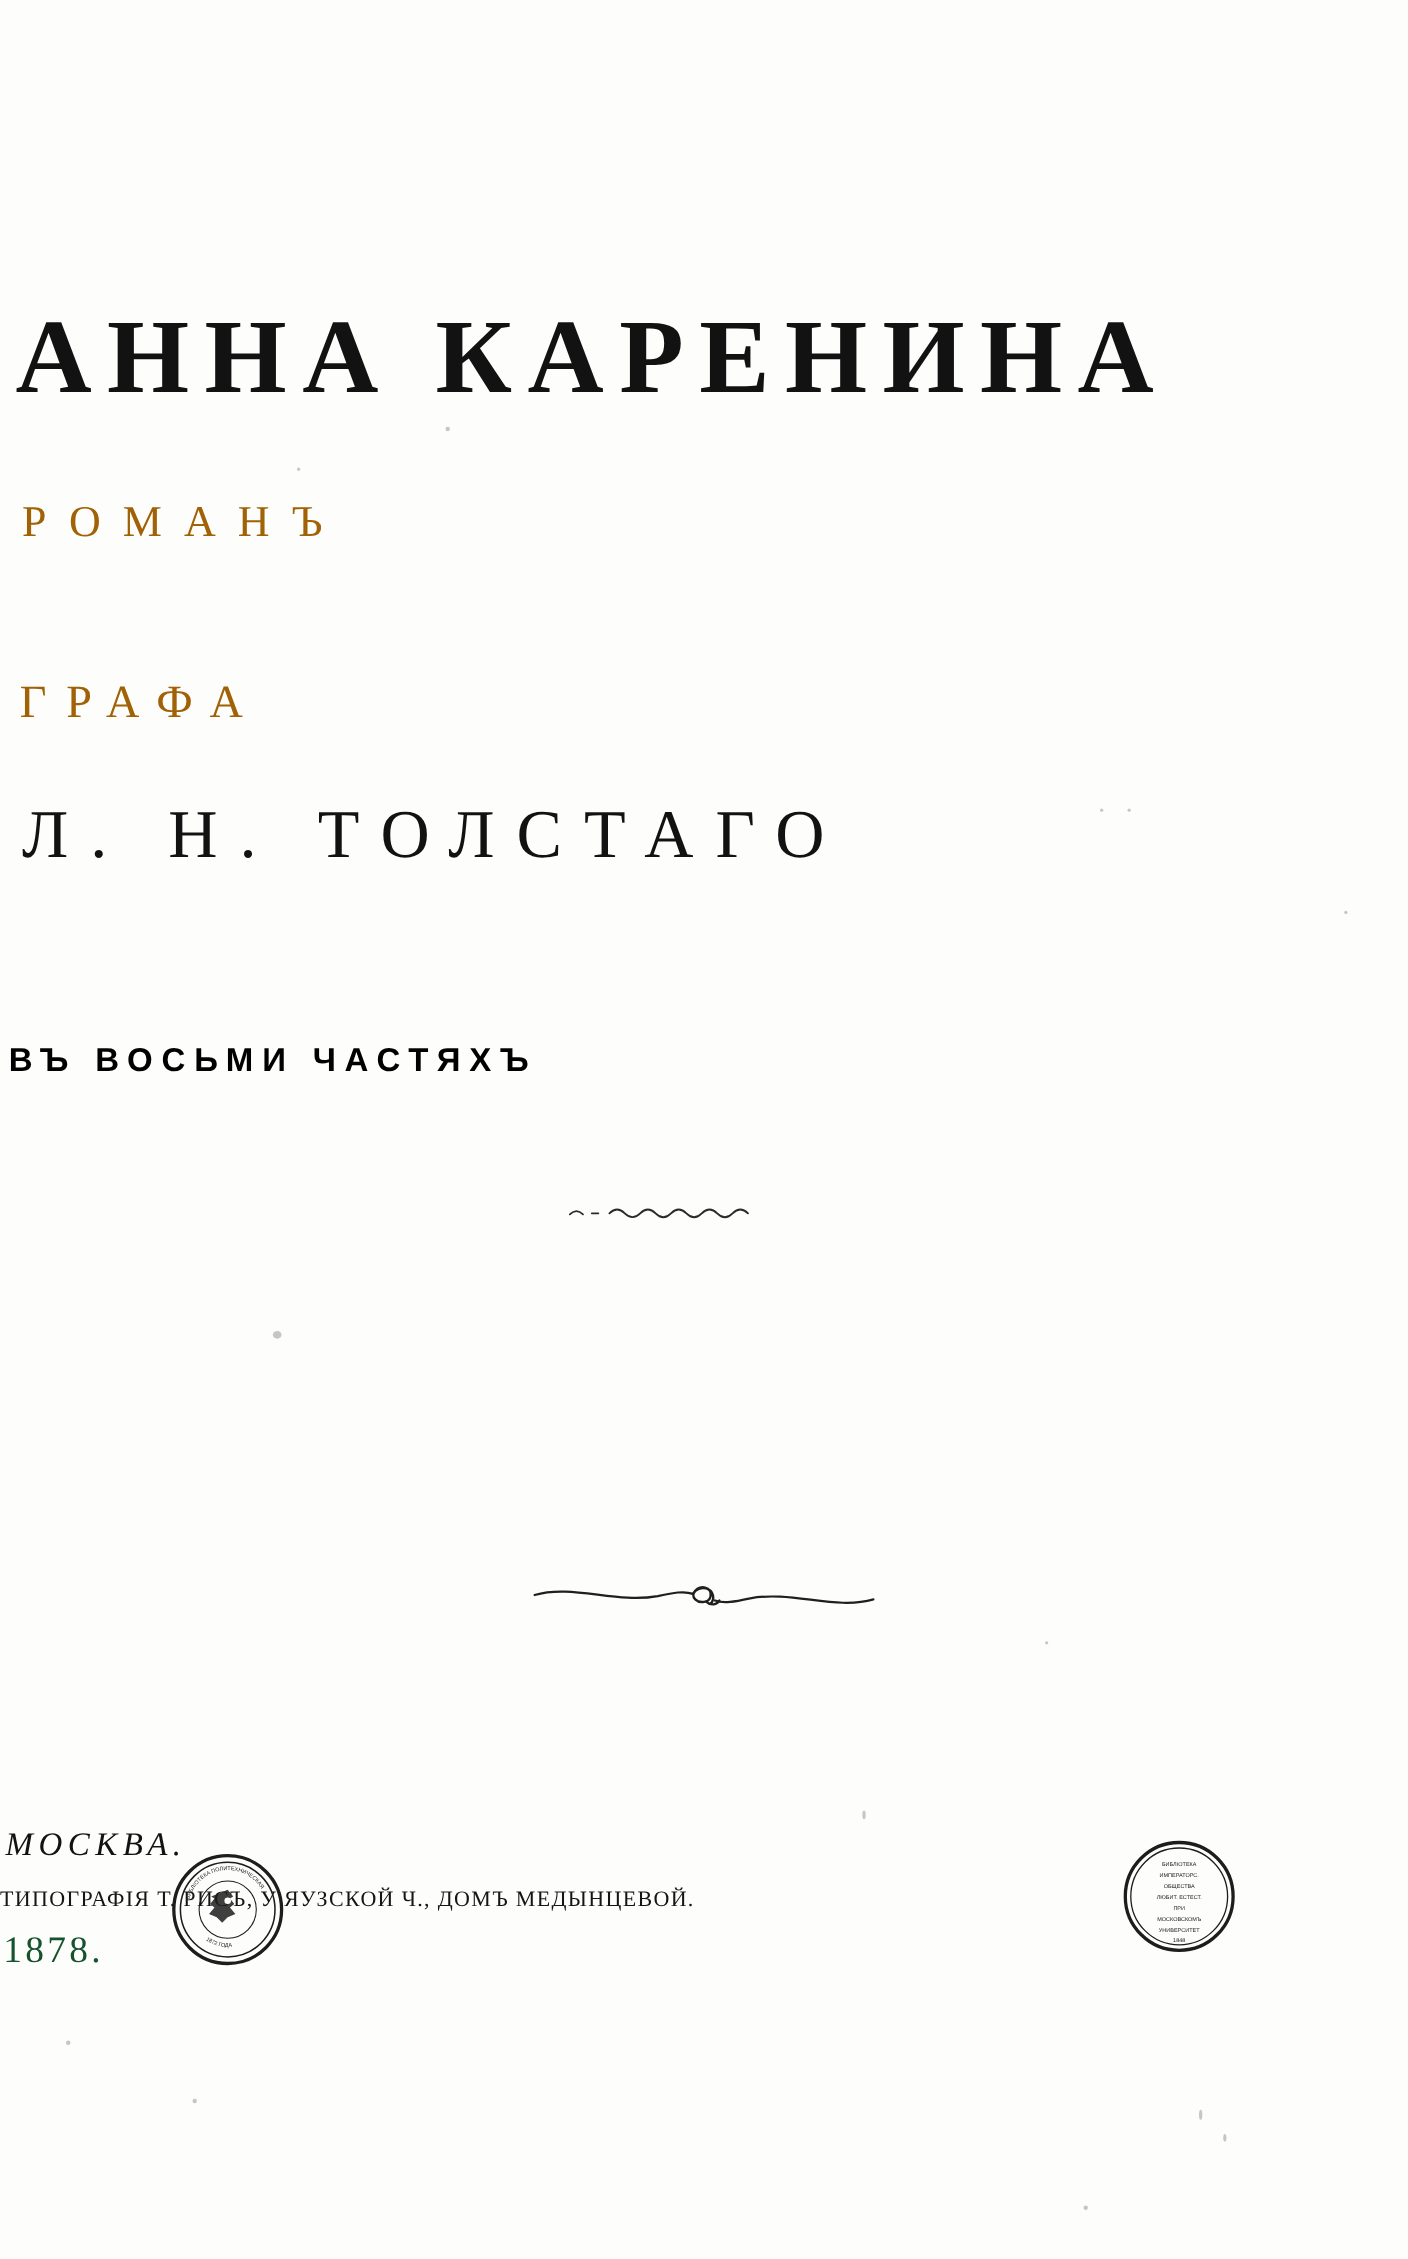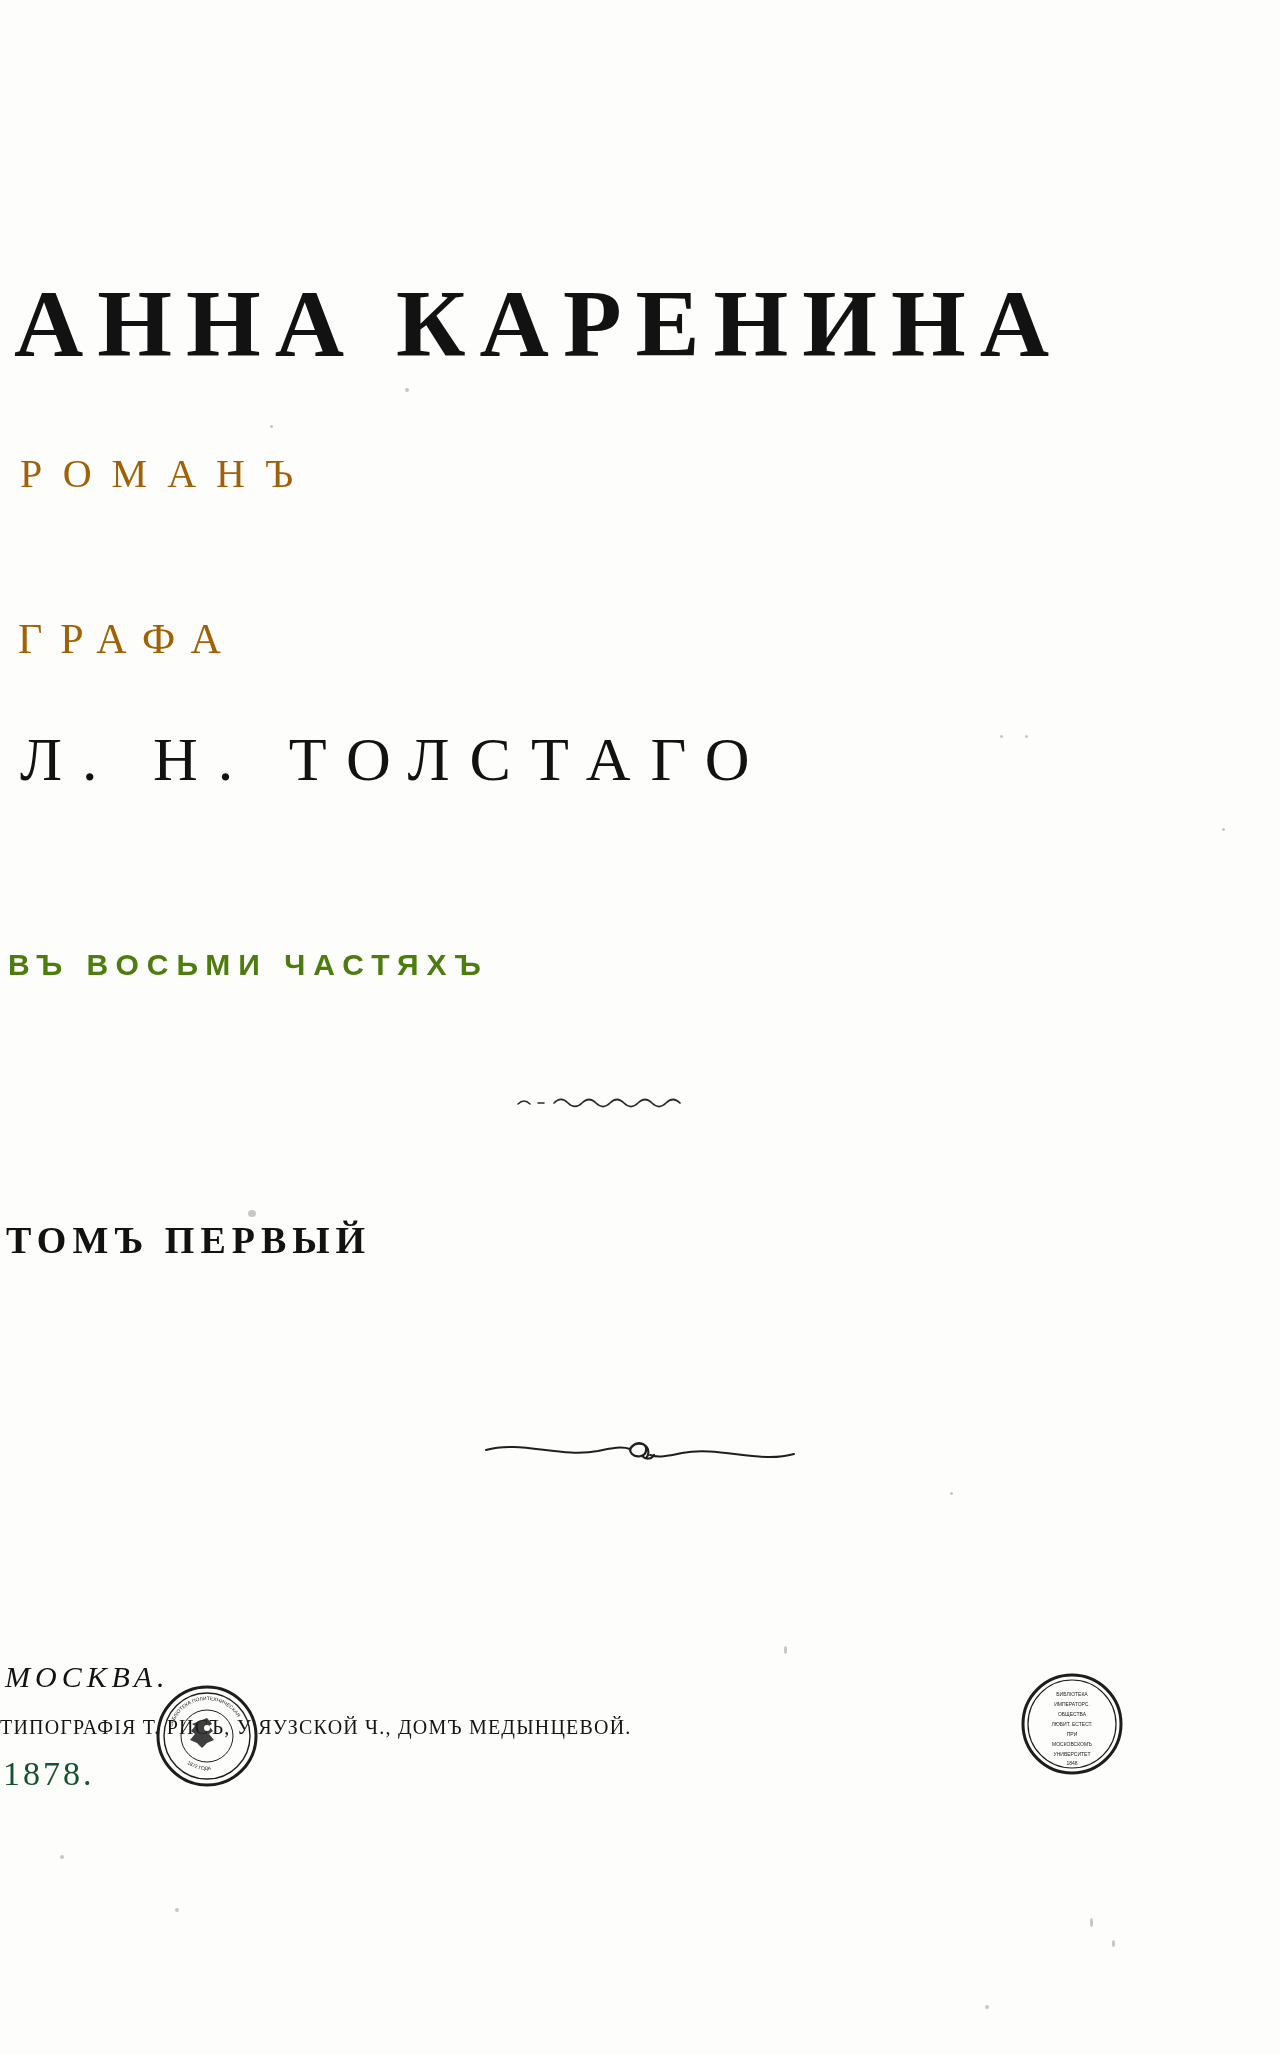--- a/index.html
+++ b/index.html
@@ -83,21 +83,21 @@
   .parts {
     position: absolute;
     top: 948px;
     left: 0;
     right: 0;
     font-family: "Liberation Sans", sans-serif;
     font-weight: bold;
     font-size: 30px;
     letter-spacing: 8px;
     text-indent: 8px;
-    color: #4d7c0f;
+    color: #000000;
   }
 
   .rule-small {
     position: absolute;
     top: 1090px;
     left: 0;
     right: 0;
     height: 30px;
   }
 
@@ -202,21 +202,20 @@
 
   <div class="parts">ВЪ ВОСЬМИ ЧАСТЯХЪ</div>
 
   <div class="rule-small">
     <svg width="260" height="26" viewBox="0 0 260 26" style="display:block;margin:0 auto;">
       <path d="M8 14 q6 -6 12 0 M28 13 h6" stroke="#2a2a2a" stroke-width="1.6" fill="none" stroke-linecap="round"></path>
       <path d="M44 13 q7 -7 14 0 q7 7 14 0 q7 -7 14 0 q7 7 14 0 q7 -7 14 0 q7 7 14 0 q7 -7 14 0 q7 7 14 0 q7 -7 14 0" stroke="#2a2a2a" stroke-width="1.7" fill="none" stroke-linecap="round"></path>
     </svg>
   </div>
 
-  <div class="volume">ТОМЪ ПЕРВЫЙ</div>
 
   <div class="rule-orn">
     <svg width="320" height="44" viewBox="0 0 320 44" style="display:block;margin:0 auto;">
       <path d="M6 20 C 40 10, 80 28, 118 21 C 132 18, 142 16, 150 19" stroke="#1f1f1f" stroke-width="2" fill="none" stroke-linecap="round"></path>
       <path d="M314 24 C 280 34, 240 16, 202 23 C 188 26, 178 28, 170 25" stroke="#1f1f1f" stroke-width="2" fill="none" stroke-linecap="round"></path>
       <path d="M150 19 c 6 -10, 18 -6, 16 2 c -1 6, -10 7, -14 3 c -5 -5, 2 -12, 10 -10 c 7 2, 8 10, 4 14" stroke="#1f1f1f" stroke-width="2.2" fill="none" stroke-linecap="round"></path>
       <path d="M162 26 c 4 4, 10 3, 12 -1" stroke="#1f1f1f" stroke-width="2.2" fill="none" stroke-linecap="round"></path>
     </svg>
   </div>
 

